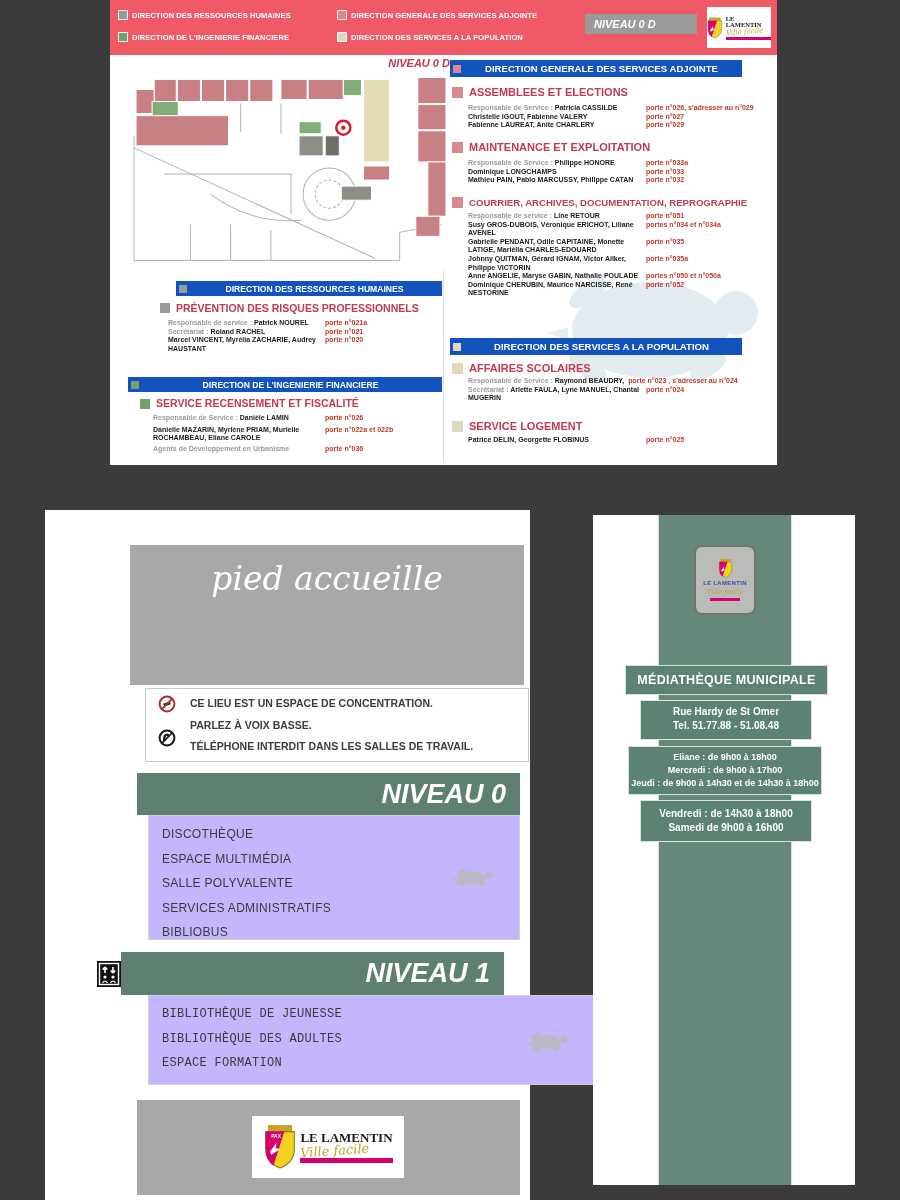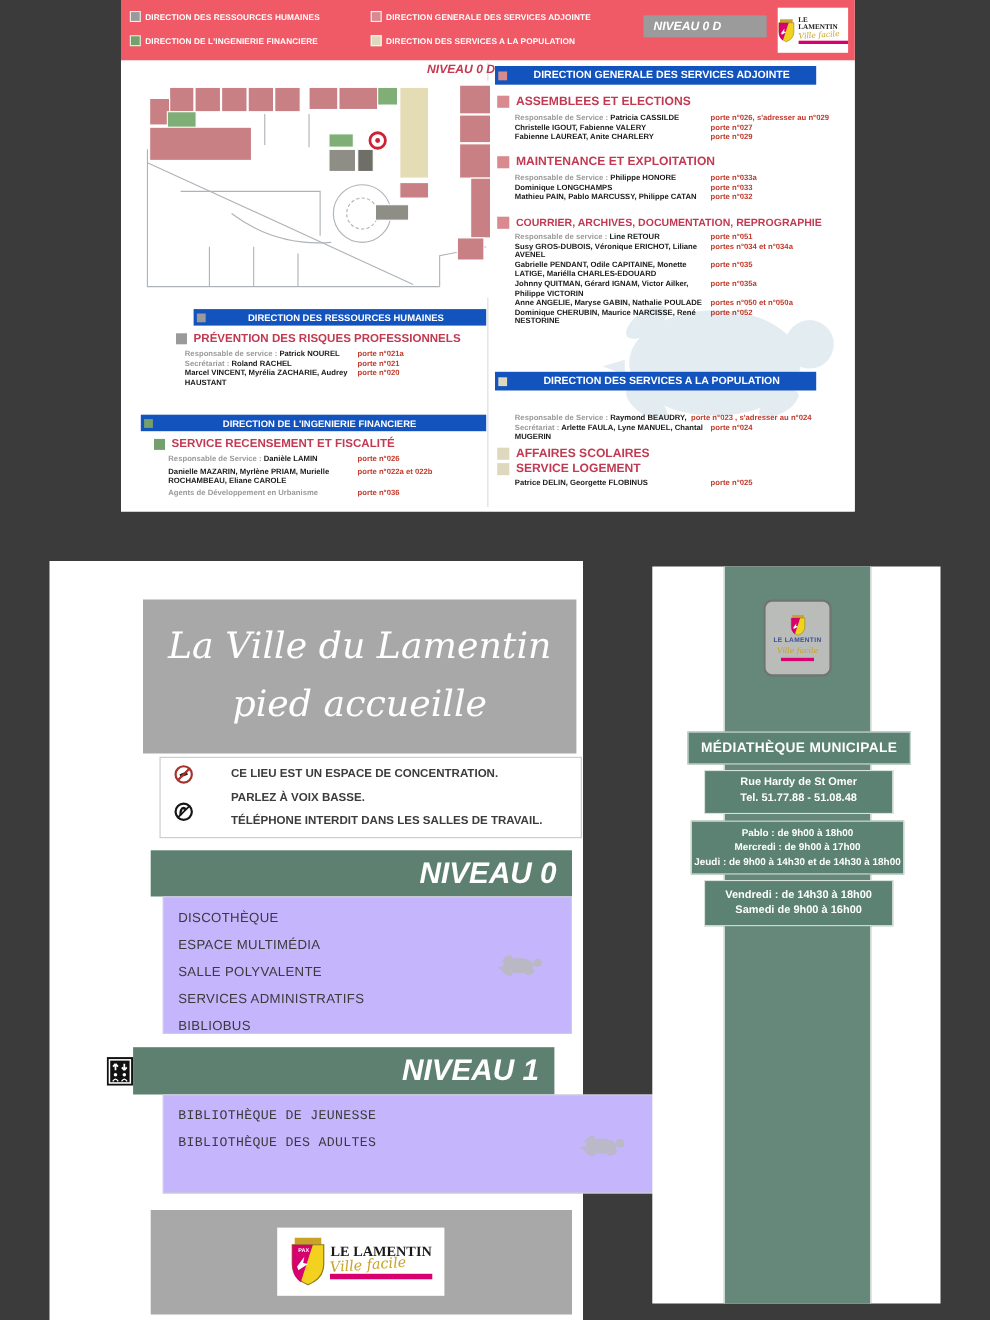--- a/index.html
+++ b/index.html
@@ -45,21 +45,21 @@
   .watermark{pointer-events:none;}
 
   
   .poster{left:45px;top:510px;width:485px;height:690px;background:#fff;}
   .poster-title{left:10px;top:0px;color:#9c57a5;font-size:27px;font-weight:bold;letter-spacing:.5px;}
   .welcome-box{left:85px;top:35px;width:394px;height:140px;background:#a8a8a8;color:#fff;text-align:center;}
   .script{font-family:"DejaVu Serif",serif;font-style:italic;}
   .welcome-l1{margin-top:22px;font-size:33px;}
   .welcome-l2{margin-top:14px;font-size:33px;}
   .rules-box{left:100px;top:178px;width:384px;height:74px;border:1px solid #c9c9c9;background:#fff;box-sizing:border-box;}
-  .rule-line{position:absolute;left:44px;font-size:10.5px;font-weight:bold;color:#3c3c3c;white-space:nowrap;margin-left:20px;}
+  .rule-line{position:absolute;left:44px;font-size:10.5px;font-weight:bold;color:#3c3c3c;white-space:nowrap;}
   .rule-icon{position:absolute;left:12px;width:18px;height:18px;}
   .green-bar{background:#5d8070;color:#fff;font-style:italic;font-weight:bold;text-align:right;box-sizing:border-box;}
   .bar0{left:92px;top:263px;width:383px;height:42px;font-size:27px;line-height:42px;padding-right:14px;}
   .bar1{left:76px;top:442px;width:383px;height:43px;font-size:27px;line-height:43px;padding-right:14px;padding-left:21px;}
   .list-box{border:1px solid #cfcfcf;background:#c4b5fd;box-sizing:border-box;}
   .list1{left:103px;top:305px;width:372px;height:125px;}
   .list2{left:103px;top:485px;width:447px;height:90px;font-family:Liberation Mono, monospace;}
   .list-item{margin:0 0 0 13px;font-size:12px;color:#3a3a3a;line-height:24.5px;letter-spacing:.3px;}
   .list1 .list-item:first-child, .list2 .list-item:first-child{margin-top:6px;}
   .footer-box{left:92px;top:590px;width:383px;height:95px;background:#a8a8a8;}
@@ -301,21 +301,21 @@
           <div class="rowline">
             <span class="left-part" style="max-width:178px;"><span class="nm">Dominique CHERUBIN, Maurice NARCISSE, René NESTORINE</span></span>
             <span class="porte">porte n°052</span>
           </div>
         </div>
 
         <div class="abs blue-bar" style="left:0;top:280px;width:292px;height:17px;font-size:9.6px;">
           <i class="legend-sq sq-beige"></i>
           <span>DIRECTION  DES SERVICES A LA POPULATION</span>
         </div>
-        <div class="abs svc-title" style="left:2px;top:304px;font-size:11px;margin-top:44px;">
+        <div class="abs svc-title" style="left:2px;top:304px;font-size:11px;">
           <i class="legend-sq sq-beige svc-sq" style="width:11px;height:11px;border:none;"></i>
           <span>AFFAIRES SCOLAIRES</span>
         </div>
         <div class="abs" style="left:18px;top:319px;width:296px;">
           <div class="rowline">
             <span class="left-part" style="flex:0 0 auto;"><span class="lbl">Responsable de Service : </span><span class="nm">Raymond BEAUDRY,</span></span>
             <span class="porte" style="width:auto;">porte n°023 , s'adresser au n°024</span>
           </div>
           <div class="rowline">
             <span class="left-part" style="max-width:178px;"><span class="lbl">Secrétariat : </span><span class="nm">Arlette FAULA, Lyne MANUEL, Chantal MUGERIN</span></span>
@@ -332,21 +332,20 @@
             <span class="porte">porte n°025</span>
           </div>
         </div>
       </div>
     </div>
   </div>
 
   <div class="abs poster">
 
     <div class="abs welcome-box">
-      <div class="script welcome-l1">La Ville du Lamentin</div>
       <div class="script welcome-l2">pied accueille</div>
     </div>
 
     <div class="abs rules-box">
       <svg class="rule-icon" style="top:6px;" viewBox="0 0 18 18">
         <circle cx="9" cy="9" r="7.4" fill="none" stroke="#a8322d" stroke-width="2"></circle>
         <rect x="5.5" y="7.5" width="7" height="3" fill="#222" transform="rotate(-20 9 9)"></rect>
         <line x1="3.6" y1="14.4" x2="14.4" y2="3.6" stroke="#a8322d" stroke-width="2"></line>
       </svg>
       <svg class="rule-icon" style="top:40px;" viewBox="0 0 18 18">
@@ -391,20 +390,21 @@
         <path d="M8,12 L8,6 M8,6 L5.8,8.6 M8,6 L10.2,8.6" stroke="#fff" stroke-width="1.6" fill="none"></path>
         <path d="M16,6 L16,12 M16,12 L13.8,9.4 M16,12 L18.2,9.4" stroke="#fff" stroke-width="1.6" fill="none"></path>
         <circle cx="8" cy="16" r="1.6" fill="#fff"></circle>
           <circle cx="16" cy="16" r="1.6" fill="#fff"></circle>
         <path d="M5.5,22 q2.5,-4 5,0 M13.5,22 q2.5,-4 5,0" stroke="#fff" stroke-width="1.2" fill="none"></path>
       </svg>
     </div>
     <div class="abs list-box list2">
       <div class="list-item">BIBLIOTHÈQUE DE JEUNESSE</div>
       <div class="list-item">BIBLIOTHÈQUE DES ADULTES</div>
+      <div class="list-item">ESPACE FORMATION</div>
       <svg class="abs watermark" style="right:18px;top:32px;" width="52" height="26" viewBox="0 0 60 30">
         <g fill="#b9b9b9" opacity=".8">
           <ellipse cx="26" cy="16" rx="16" ry="8"></ellipse>
             <circle cx="46" cy="13" r="4.5"></circle>
           <ellipse cx="14" cy="9" rx="6" ry="2.6" transform="rotate(-30 14 9)"></ellipse>
           <ellipse cx="14" cy="23" rx="6" ry="2.6" transform="rotate(30 14 23)"></ellipse>
           <ellipse cx="38" cy="23" rx="5" ry="2.4" transform="rotate(-25 38 23)"></ellipse>
           <path d="M10,16 l-7,2 l7,3 z"></path>
         </g>
       </svg>
@@ -444,21 +444,21 @@
     </div>
 
     <div class="abs totem-band name-band">MÉDIATHÈQUE MUNICIPALE</div>
 
     <div class="abs totem-band addr-band">
       <div>Rue Hardy de St Omer</div>
       <div>Tel. 51.77.88 - 51.08.48</div>
     </div>
 
     <div class="abs totem-band hours1">
-      <div>Pablo : de 9h00 à 18h00</div>
+      <div>Eliane : de 9h00 à 18h00</div>
       <div>Mercredi : de 9h00 à 17h00</div>
       <div>Jeudi : de 9h00 à 14h30 et de 14h30 à 18h00</div>
     </div>
 
     <div class="abs totem-band hours2">
       <div>Vendredi : de 14h30 à 18h00</div>
       <div>Samedi de 9h00 à 16h00</div>
     </div>
   </div>
 

